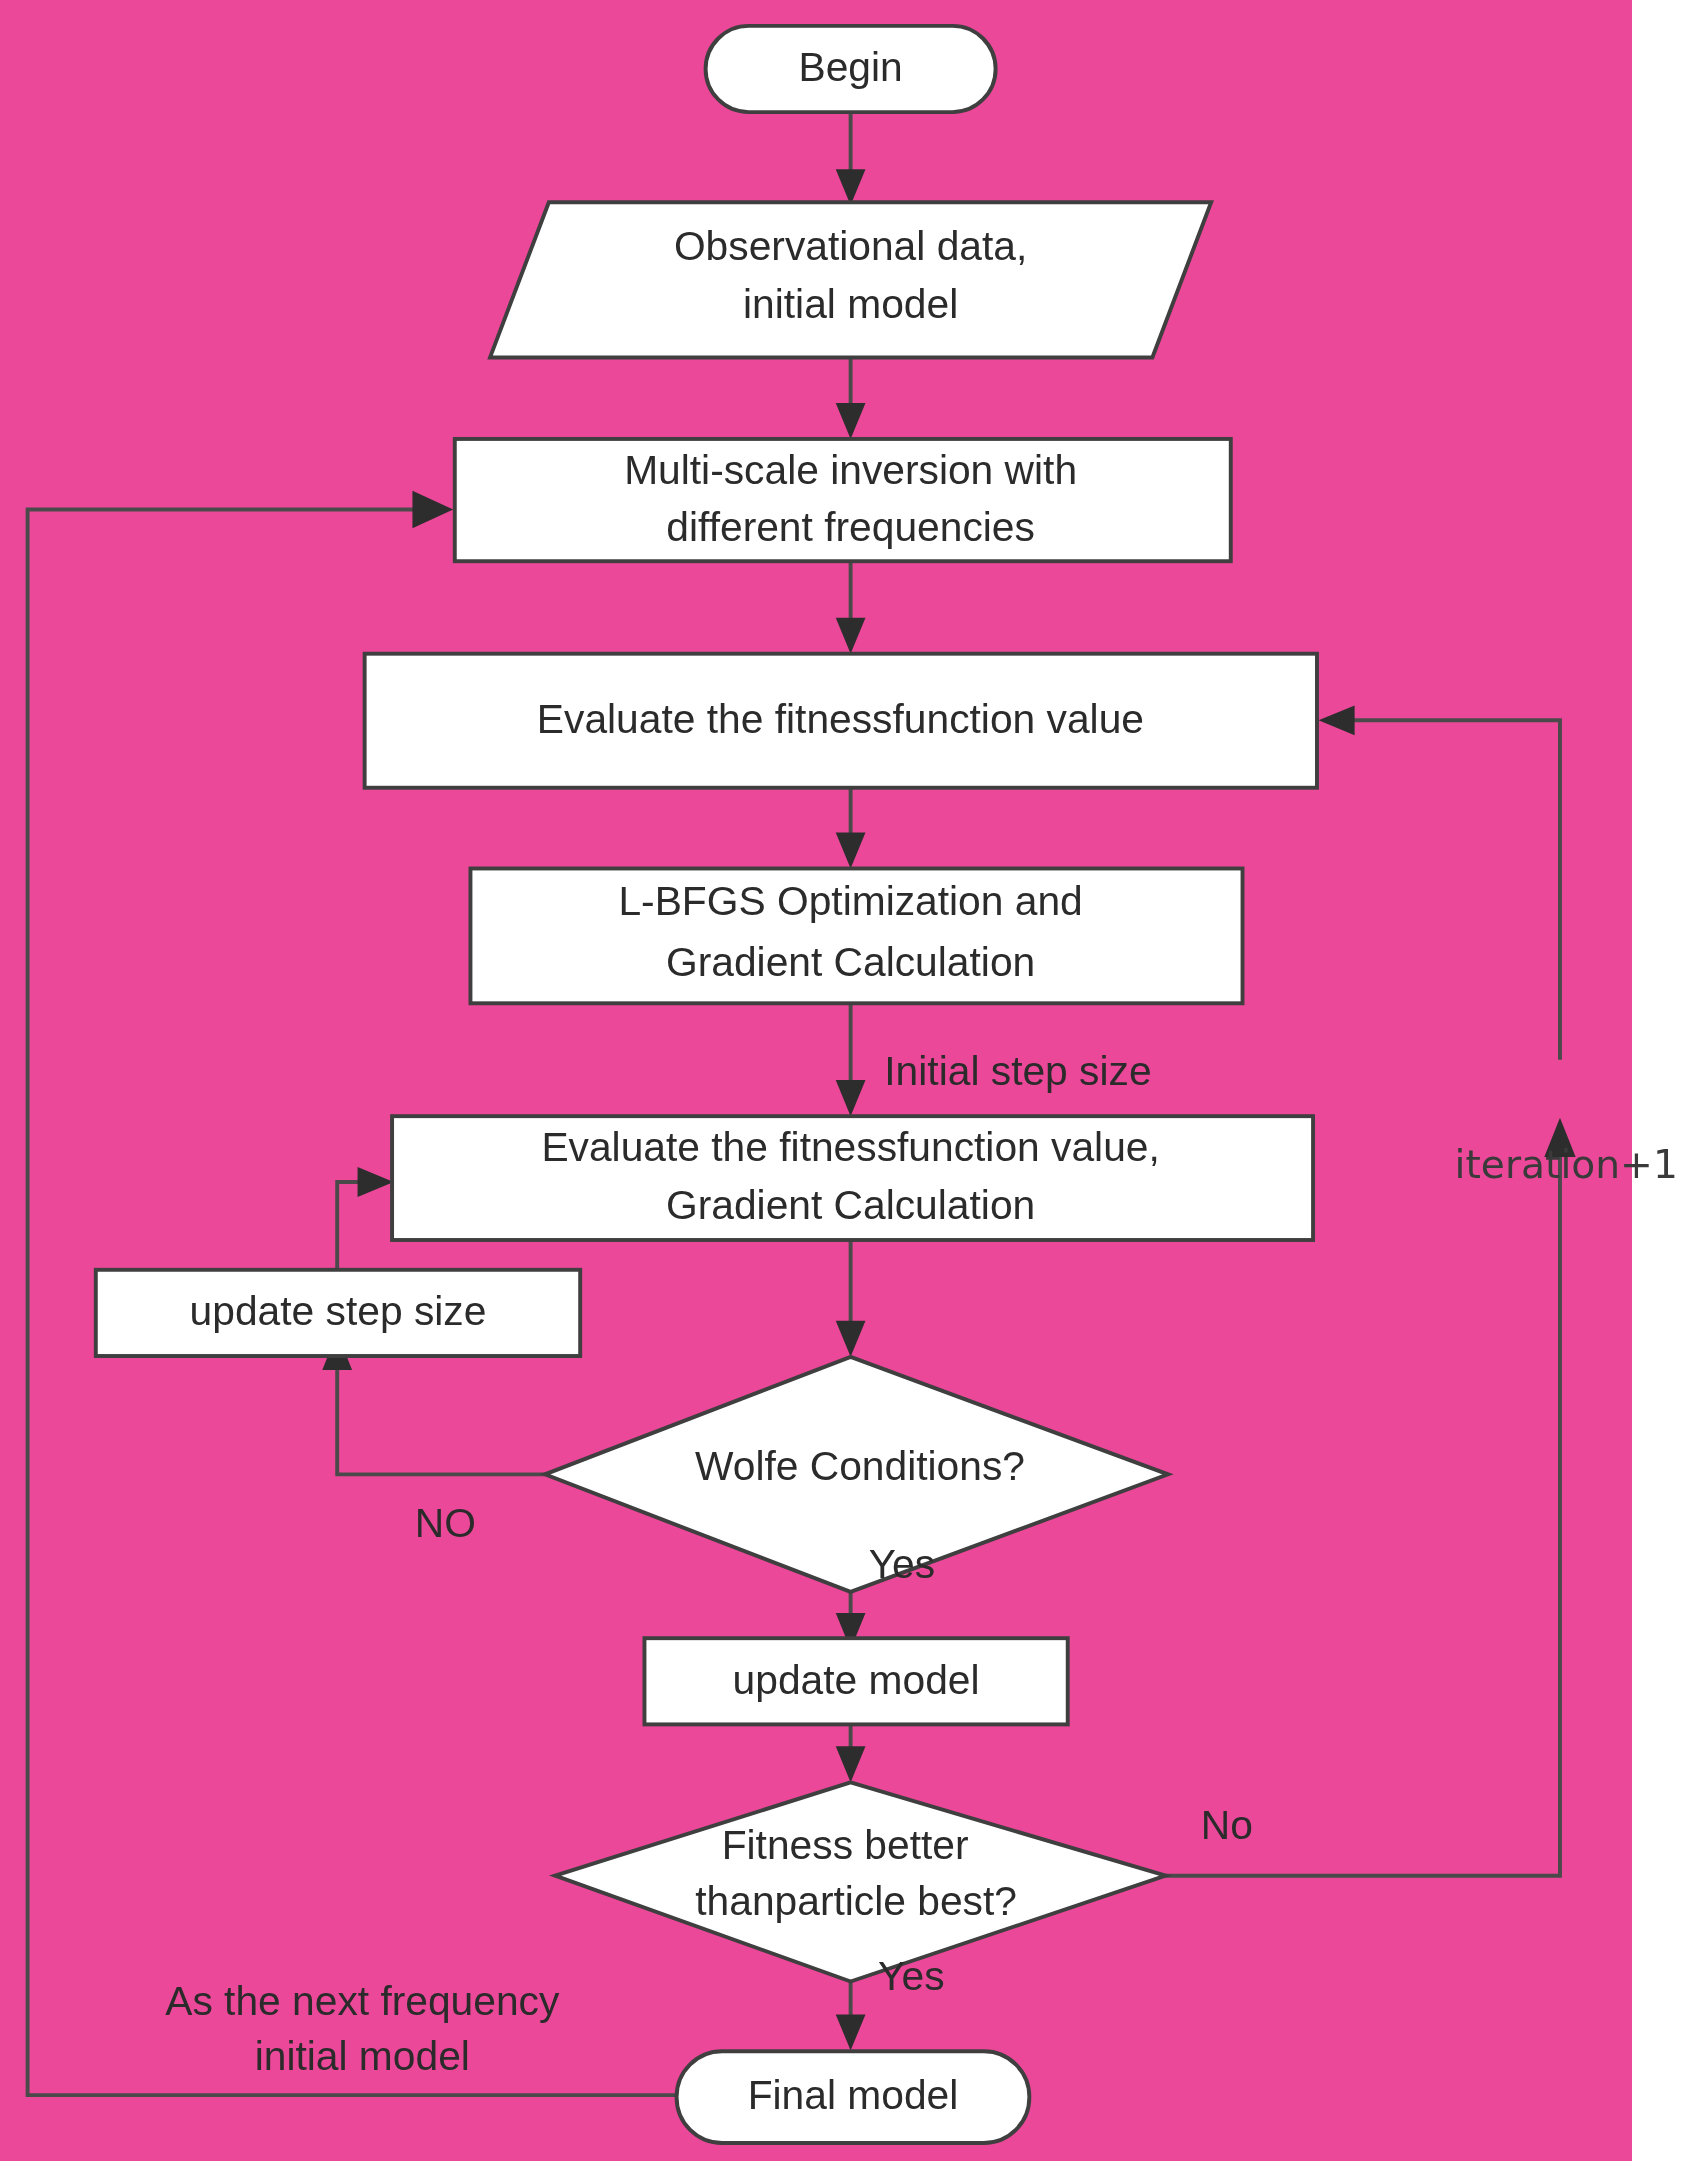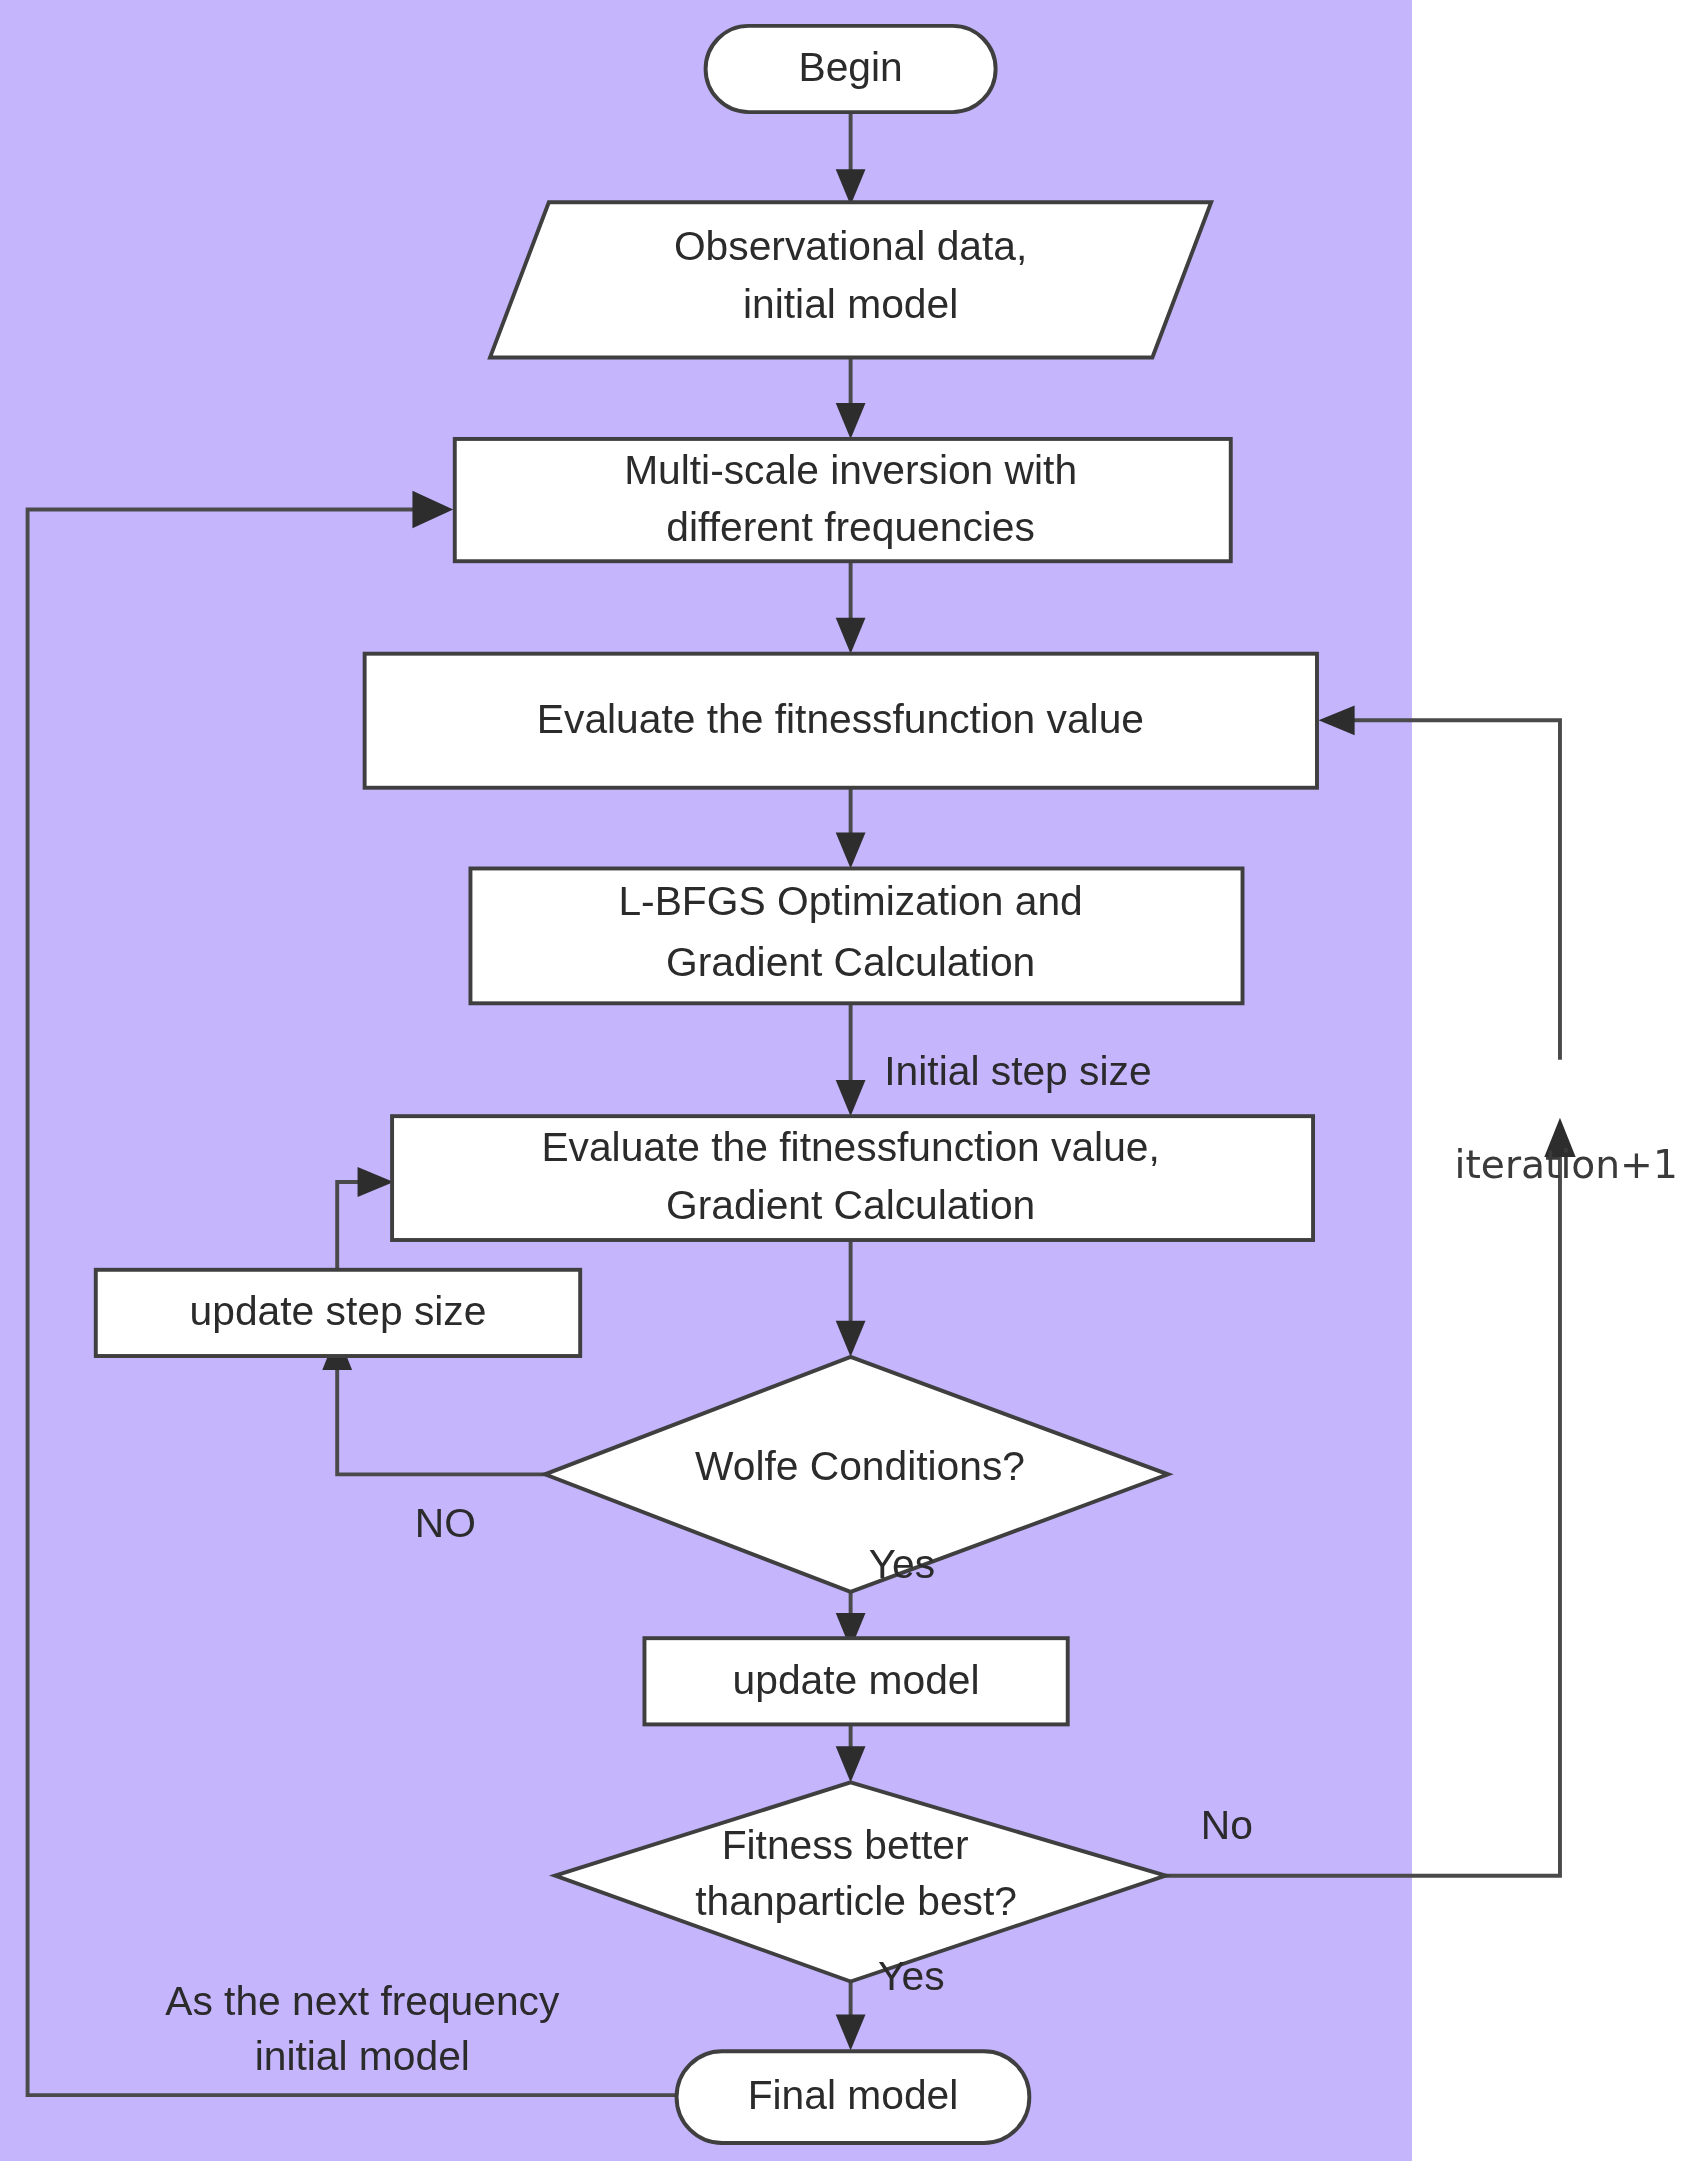--- a/index.html
+++ b/index.html
@@ -8,23 +8,23 @@
     background: #ffffff;
   }
   body {
     width: 1702px;
     height: 2161px;
     font-family: "Liberation Sans", sans-serif;
     overflow: hidden;
   }
   #flowchart-root {
     position: relative;
-    width: 1412px;
+    width: 1632px;
     height: 2161px;
-    background: #c4b5fd;
+    background: #ec4899;
   }
   svg#flow-svg {
     position: absolute;
     top: 0;
     left: 0;
     width: 1702px;
     height: 2161px;
   }
   .node-shape {
     fill: #ffffff;

